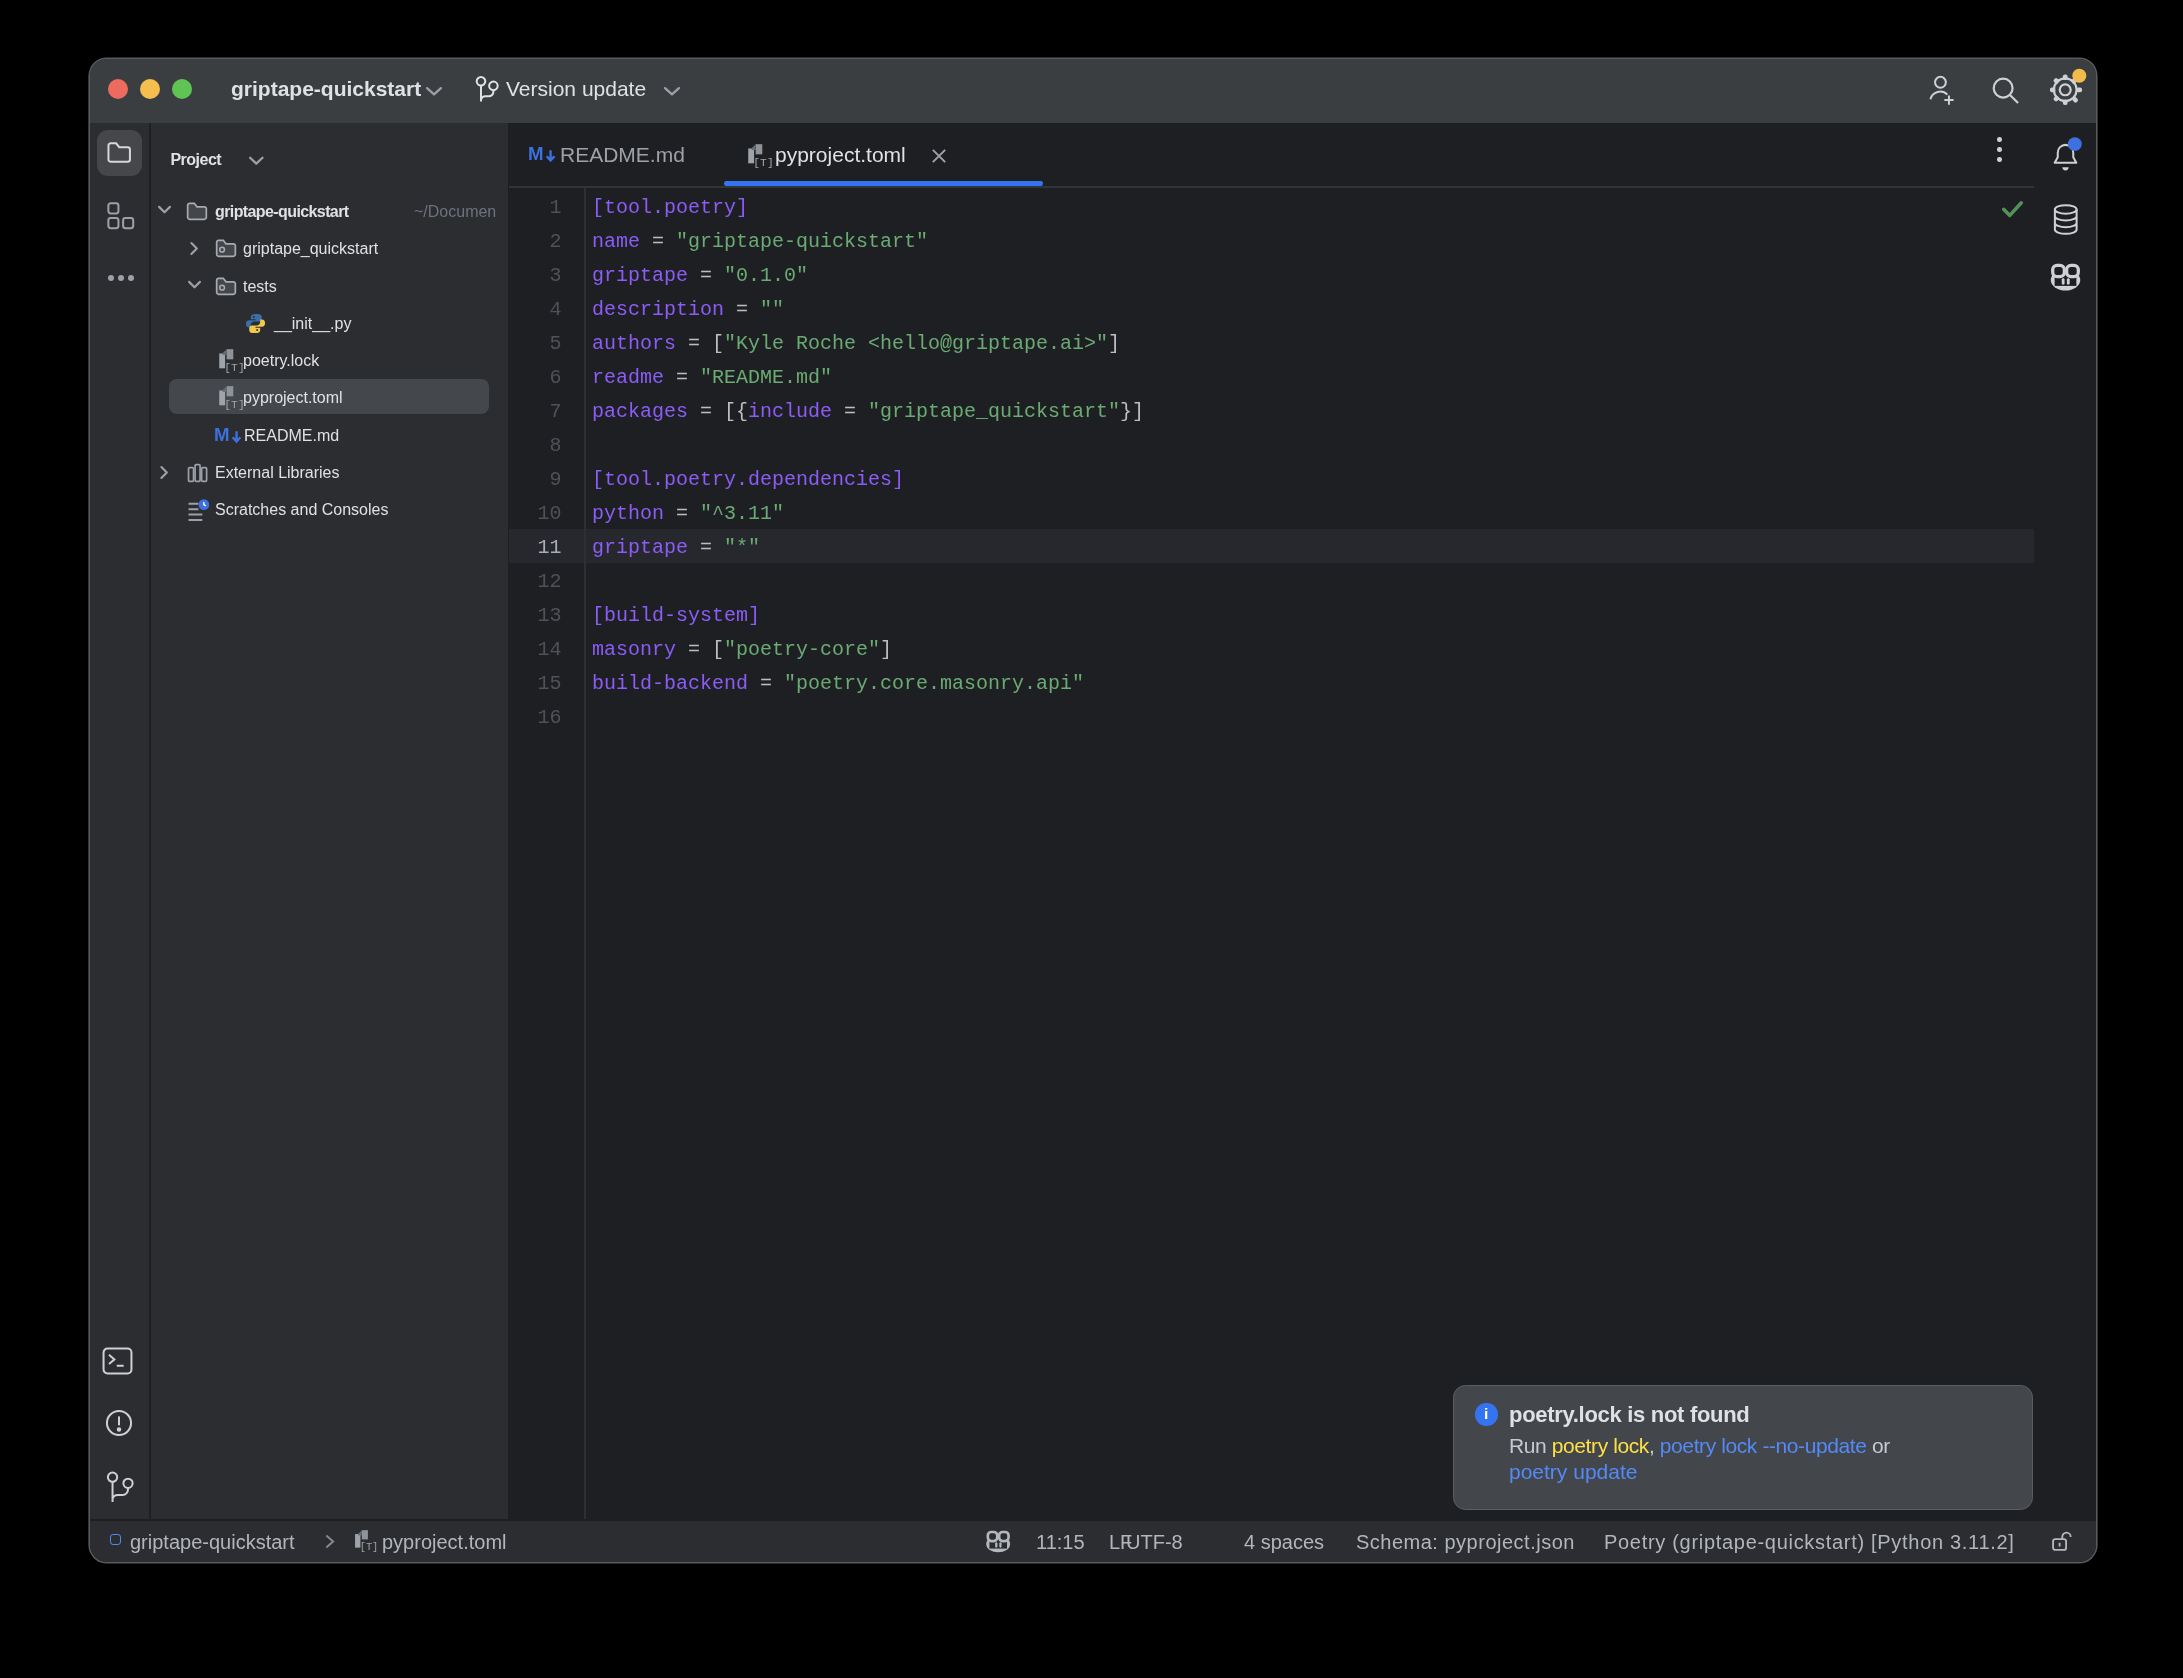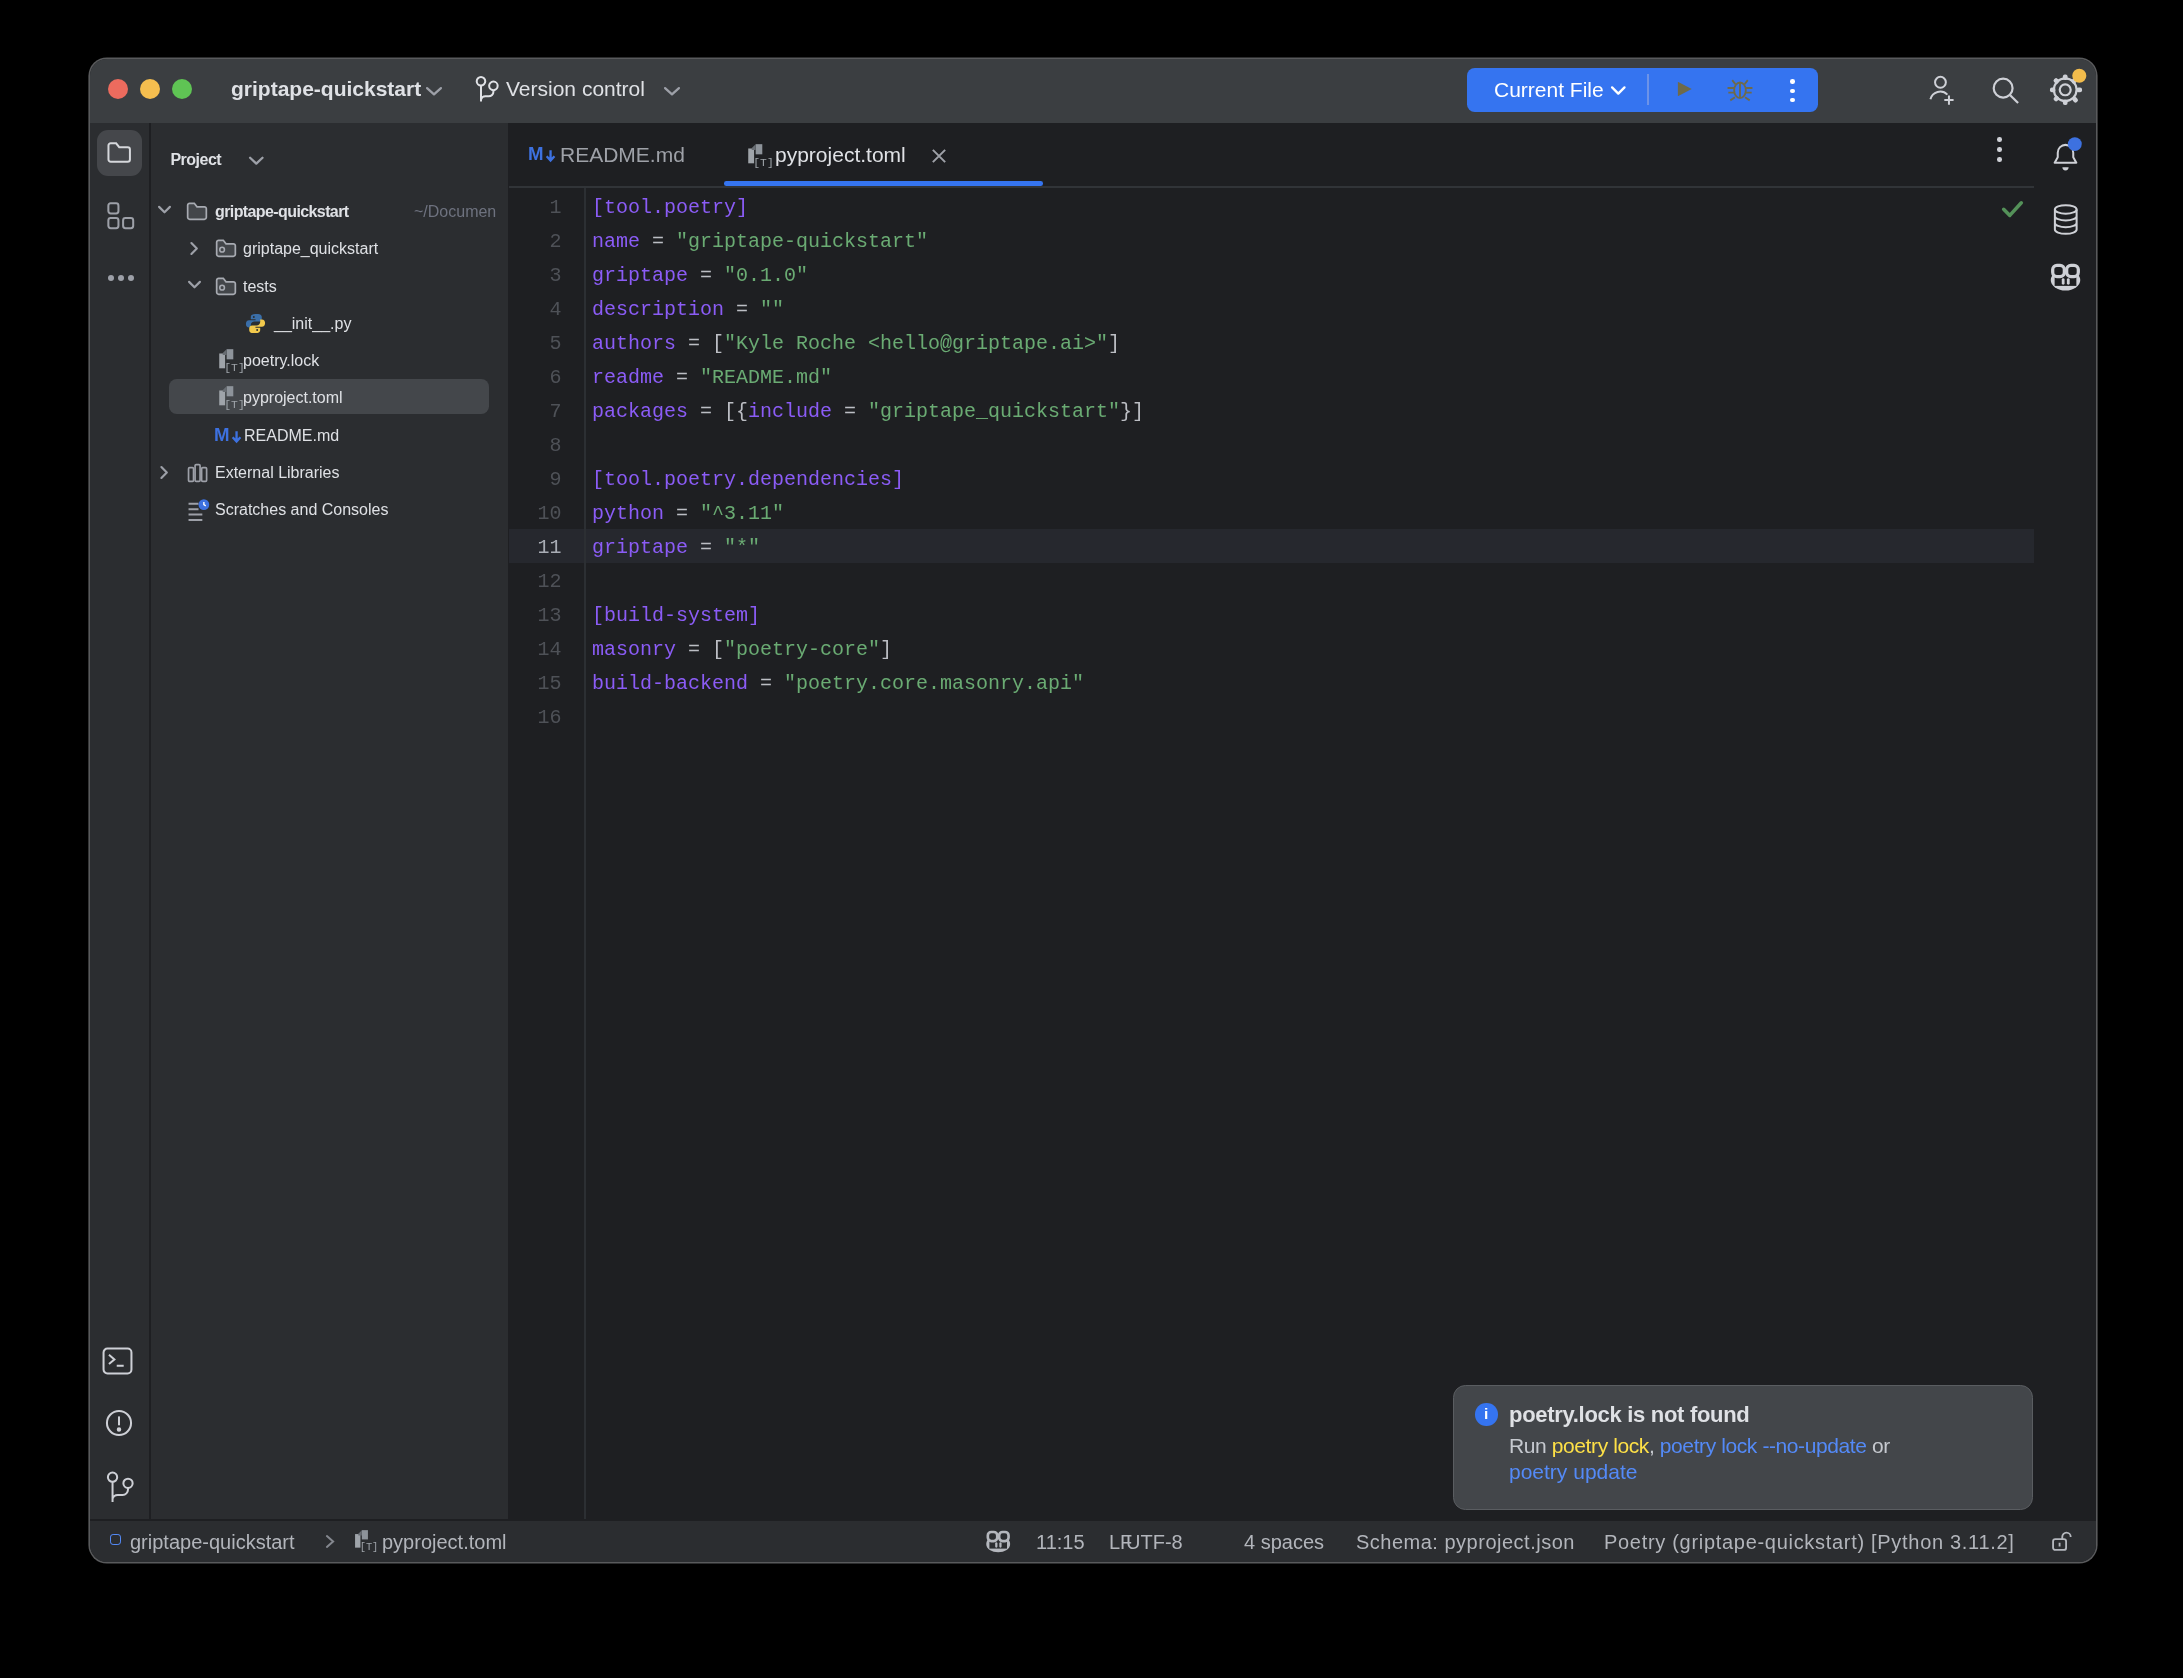--- a/index.html
+++ b/index.html
@@ -34,44 +34,24 @@
     <svg style="left:334px;top:26px" width="20" height="12.4" viewBox="0 0 26 16">
         <path d="M4 4 L13 12 L22 4" stroke="#9da0a8" stroke-width="3" fill="none" stroke-linecap="round" stroke-linejoin="round"></path>
       </svg>
     <svg style="left:384px;top:16.3px" width="26.4" height="29.5" viewBox="0 0 34 38">
         <g stroke="#dfe1e5" stroke-width="2.6" fill="none">
           <circle cx="9" cy="8" r="5.5"></circle>
           <circle cx="25" cy="14" r="5.5"></circle>
           <path d="M9 13.5 V34 M25 19.5 v2 a6 6 0 0 1 -6 6 h-4 a6 6 0 0 0 -6 4"></path>
         </g>
       </svg>
-    <div class="t" style="left:416px;top:19.4px;font-size:21px">Version control</div>
+    <div class="t" style="left:416px;top:19.4px;font-size:21px">Version update</div>
     <svg style="left:572px;top:26px" width="20" height="12.4" viewBox="0 0 26 16">
         <path d="M4 4 L13 12 L22 4" stroke="#9da0a8" stroke-width="3" fill="none" stroke-linecap="round" stroke-linejoin="round"></path>
       </svg>
-    <div class="abs" style="left:1377px;top:8.5px;width:351px;height:44px;background:#3574f0;border-radius:7.8px">
-      <div class="t" style="left:27px;top:11px;color:#fff;font-size:21px">Current File</div>
-      <svg style="left:142px;top:17px" width="18.6" height="11" viewBox="0 0 24 14">
-          <path d="M4 3 L12 11 L20 3" stroke="#fff" stroke-width="3" fill="none" stroke-linecap="round" stroke-linejoin="round"></path>
-        </svg>
-      <div class="abs" style="left:180px;top:6.2px;width:1.6px;height:31px;background:#6d93e8"></div>
-      <svg style="left:207px;top:11.7px" width="20" height="20" viewBox="0 0 26 26">
-          <path d="M5 3.5 L23 13 L5 22.5 Z" fill="#6e6a4a"></path>
-        </svg>
-      <svg style="left:259px;top:9.3px" width="28" height="25" viewBox="0 0 36 32">
-          <g stroke="#6e6a4a" stroke-width="2.4" fill="none">
-            <ellipse cx="18" cy="17" rx="7.5" ry="10"></ellipse>
-            <path d="M18 7 v20 M10.5 14 H2 M10.5 20 H3 M11.5 26 l-6 4 M25.5 14 H34 M25.5 20 h7.5 M24.5 26 l6 4 M12 9 L8 4 M24 9 l4-5"></path>
-          </g>
-        </svg>
-      <g></g>
-      <div class="dot" style="left:323px;top:11.7px;width:4.7px;height:4.7px;background:#fff"></div>
-      <div class="dot" style="left:323px;top:21px;width:4.7px;height:4.7px;background:#fff"></div>
-      <div class="dot" style="left:323px;top:30px;width:4.7px;height:4.7px;background:#fff"></div>
-    </div>
     <svg style="left:1835px;top:14px" width="34" height="34" viewBox="0 0 44 44">
         <g stroke="#ced0d6" stroke-width="2.6" fill="none">
           <circle cx="20" cy="12" r="7"></circle>
           <path d="M7 34 a13 13 0 0 1 22 -6"></path>
           <path d="M31 29 v12 M25 35 h12"></path>
         </g>
       </svg>
     <svg style="left:1899px;top:14.8px" width="33" height="33" viewBox="0 0 42 42">
         <g stroke="#ced0d6" stroke-width="2.8" fill="none">
           <circle cx="18" cy="18" r="12"></circle>

